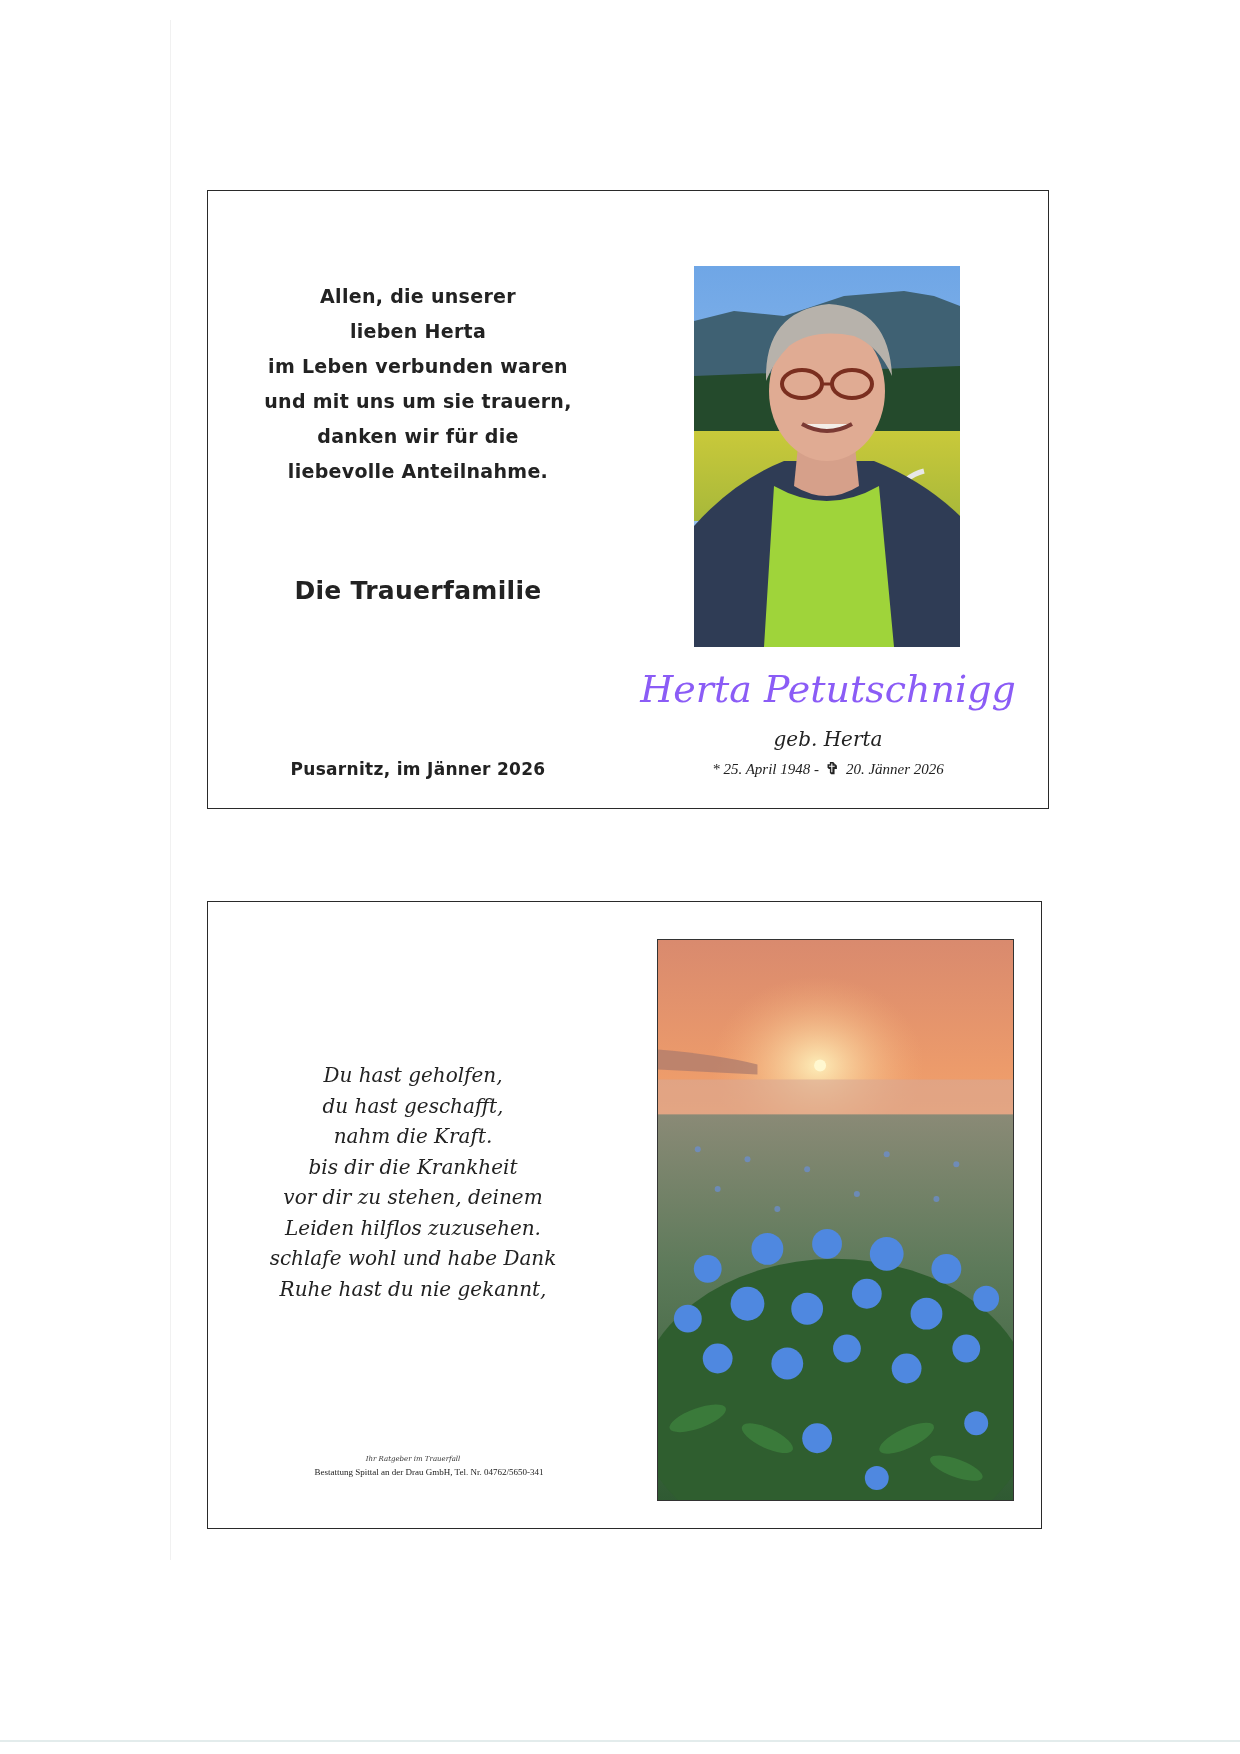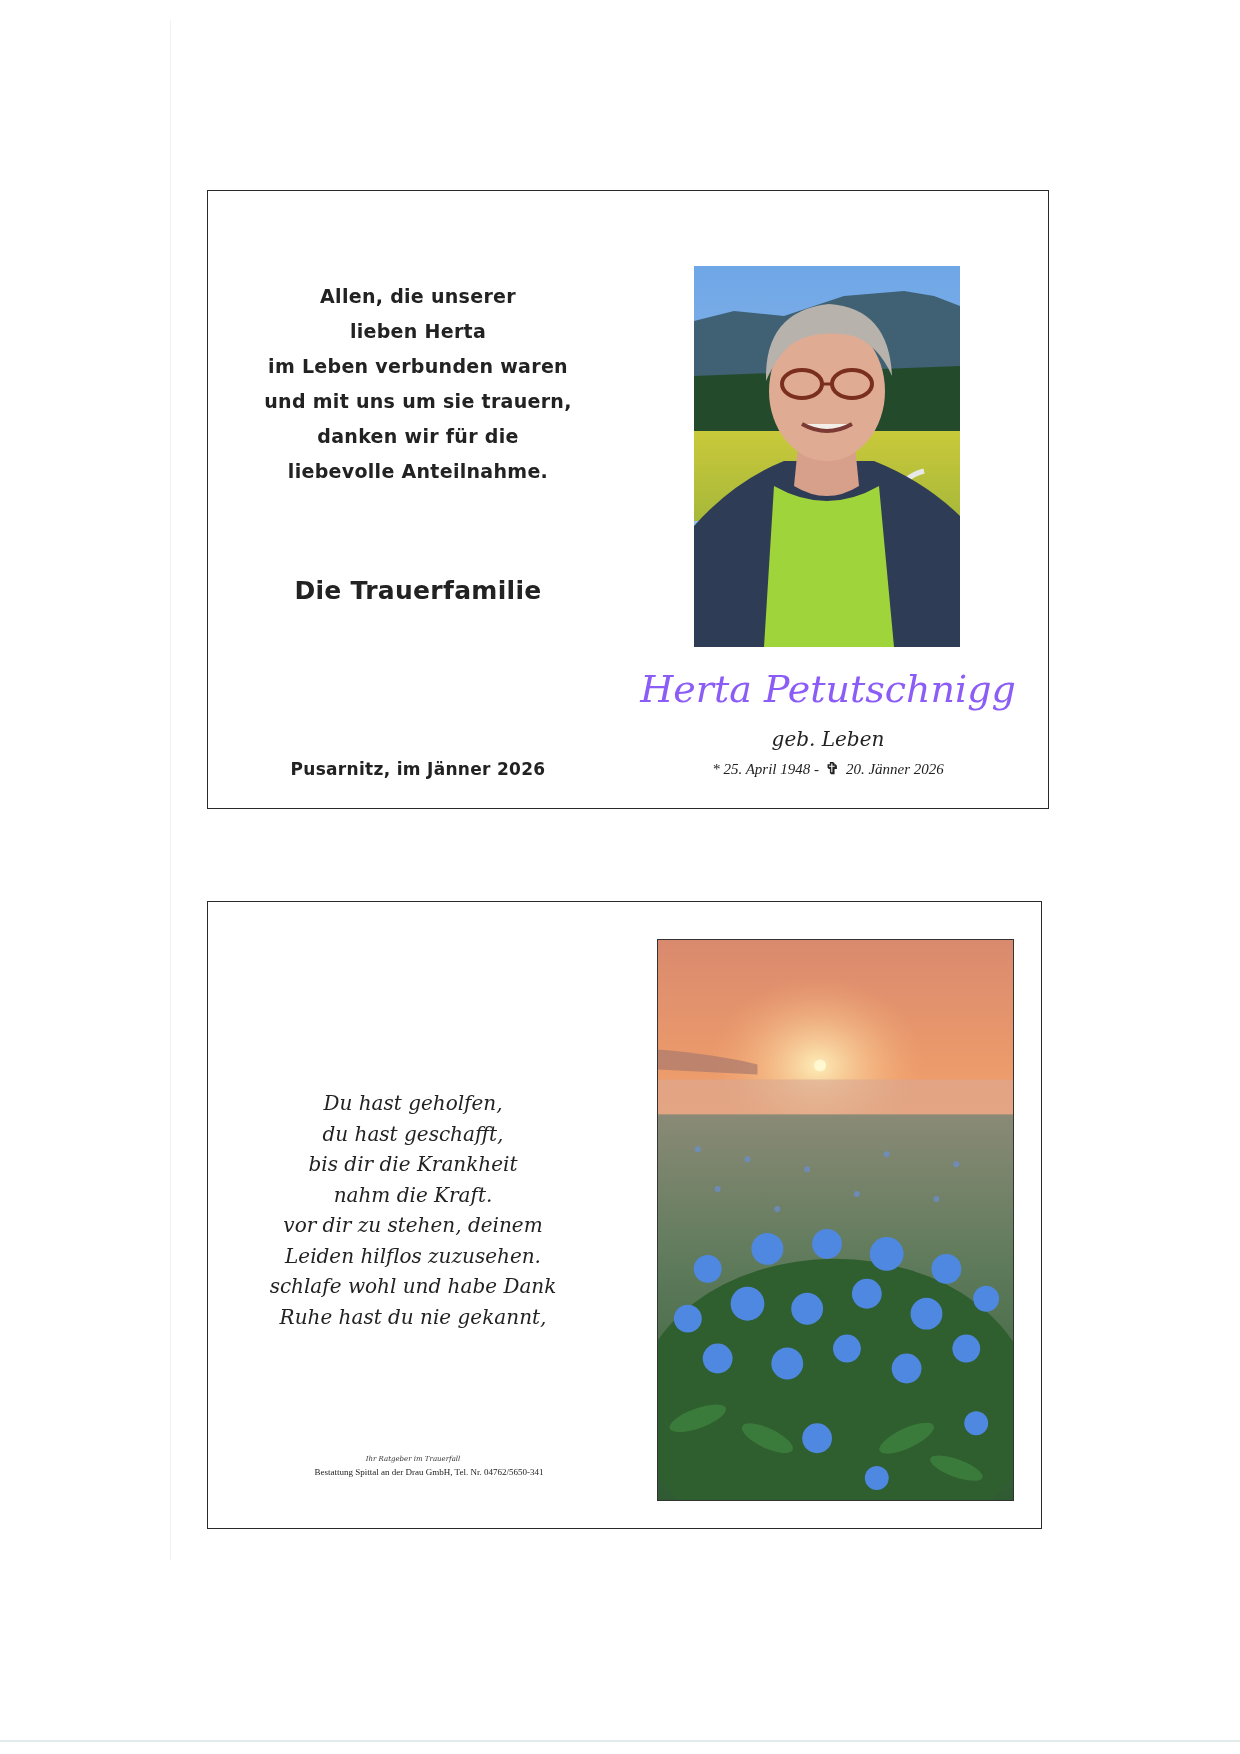--- a/index.html
+++ b/index.html
@@ -23,21 +23,21 @@
 
   .portrait { position: absolute; left: 486px; top: 75px; width: 266px; height: 381px; overflow: hidden; background: #7eaee8; }
   .portrait svg { width: 100%; height: 100%; display: block; }
 
   .deceased-name { position: absolute; left: 420px; top: 476px; width: 400px; text-align: center; font-size: 38px; color: #8b5cf6; }
   .maiden { position: absolute; left: 420px; top: 536px; width: 400px; text-align: center; font-size: 20px; color: #222; }
   .dates { position: absolute; left: 420px; top: 568px; width: 400px; text-align: center; font-size: 15px; color: #222; font-family: Liberation Serif, serif; }
   .dates .cross { font-style: normal; font-weight: bold; font-size: 16px; margin: 0 3px; }
 
   
-  .poem { position: absolute; left: 50px; top: 158px; width: 310px; text-align: center; font-size: 20px; line-height: 30.5px; color: #222; margin-top: 28px; }
+  .poem { position: absolute; left: 50px; top: 158px; width: 310px; text-align: center; font-size: 20px; line-height: 30.5px; color: #222; }
   .footer-tag { position: absolute; left: 50px; top: 553px; width: 310px; text-align: center; font-size: 7px; font-style: italic; color: #333; }
   .footer-company { position: absolute; left: 66px; top: 565px; width: 310px; text-align: center; font-size: 9px; color: #222; font-family: "Liberation Serif", serif; }
 
   .flowers { position: absolute; left: 449px; top: 37px; width: 357px; height: 562px; overflow: hidden; border: 1px solid #333; }
   .flowers svg { width: 100%; height: 100%; display: block; }
 </style>
 </head>
 <body>
 
 <div class="scan-edge-left"></div>
@@ -85,34 +85,34 @@
 
       <ellipse cx="108" cy="118" rx="20" ry="14" fill="none" stroke="#7a2e1f" stroke-width="4"></ellipse>
       <ellipse cx="158" cy="118" rx="20" ry="14" fill="none" stroke="#7a2e1f" stroke-width="4"></ellipse>
       <line x1="128" y1="118" x2="138" y2="118" stroke="#7a2e1f" stroke-width="3"></line>
 
       <path d="M108 158 Q133 172 158 158" stroke="#7b3a34" stroke-width="4" fill="#f3eee8"></path>
     </svg>
   </div>
 
   <div class="deceased-name script">Herta Petutschnigg</div>
-  <div class="maiden script">geb. Leben</div>
+  <div class="maiden script">geb. Herta</div>
   <div class="dates script">
     <span>* 25. April 1948 -</span>
     <span class="cross">✞</span>
     <span>20. Jänner 2026</span>
   </div>
 </div>
 
 <div class="card" id="card2">
   <div class="poem script">
     <div>Du hast geholfen,</div>
     <div>du hast geschafft,</div>
+    <div>nahm die Kraft.</div>
     <div>bis dir die Krankheit</div>
-    <div>nahm die Kraft.</div>
     <div>vor dir zu stehen, deinem</div>
     <div>Leiden hilflos zuzusehen.</div>
     <div>schlafe wohl und habe Dank</div>
     <div>Ruhe hast du nie gekannt,</div>
   </div>
   <div class="footer-tag">Ihr Ratgeber im Trauerfall</div>
   <div class="footer-company">Bestattung Spittal an der Drau GmbH, Tel. Nr. 04762/5650-341</div>
 
   <div class="flowers">
     <svg viewBox="0 0 357 562" preserveAspectRatio="none">

